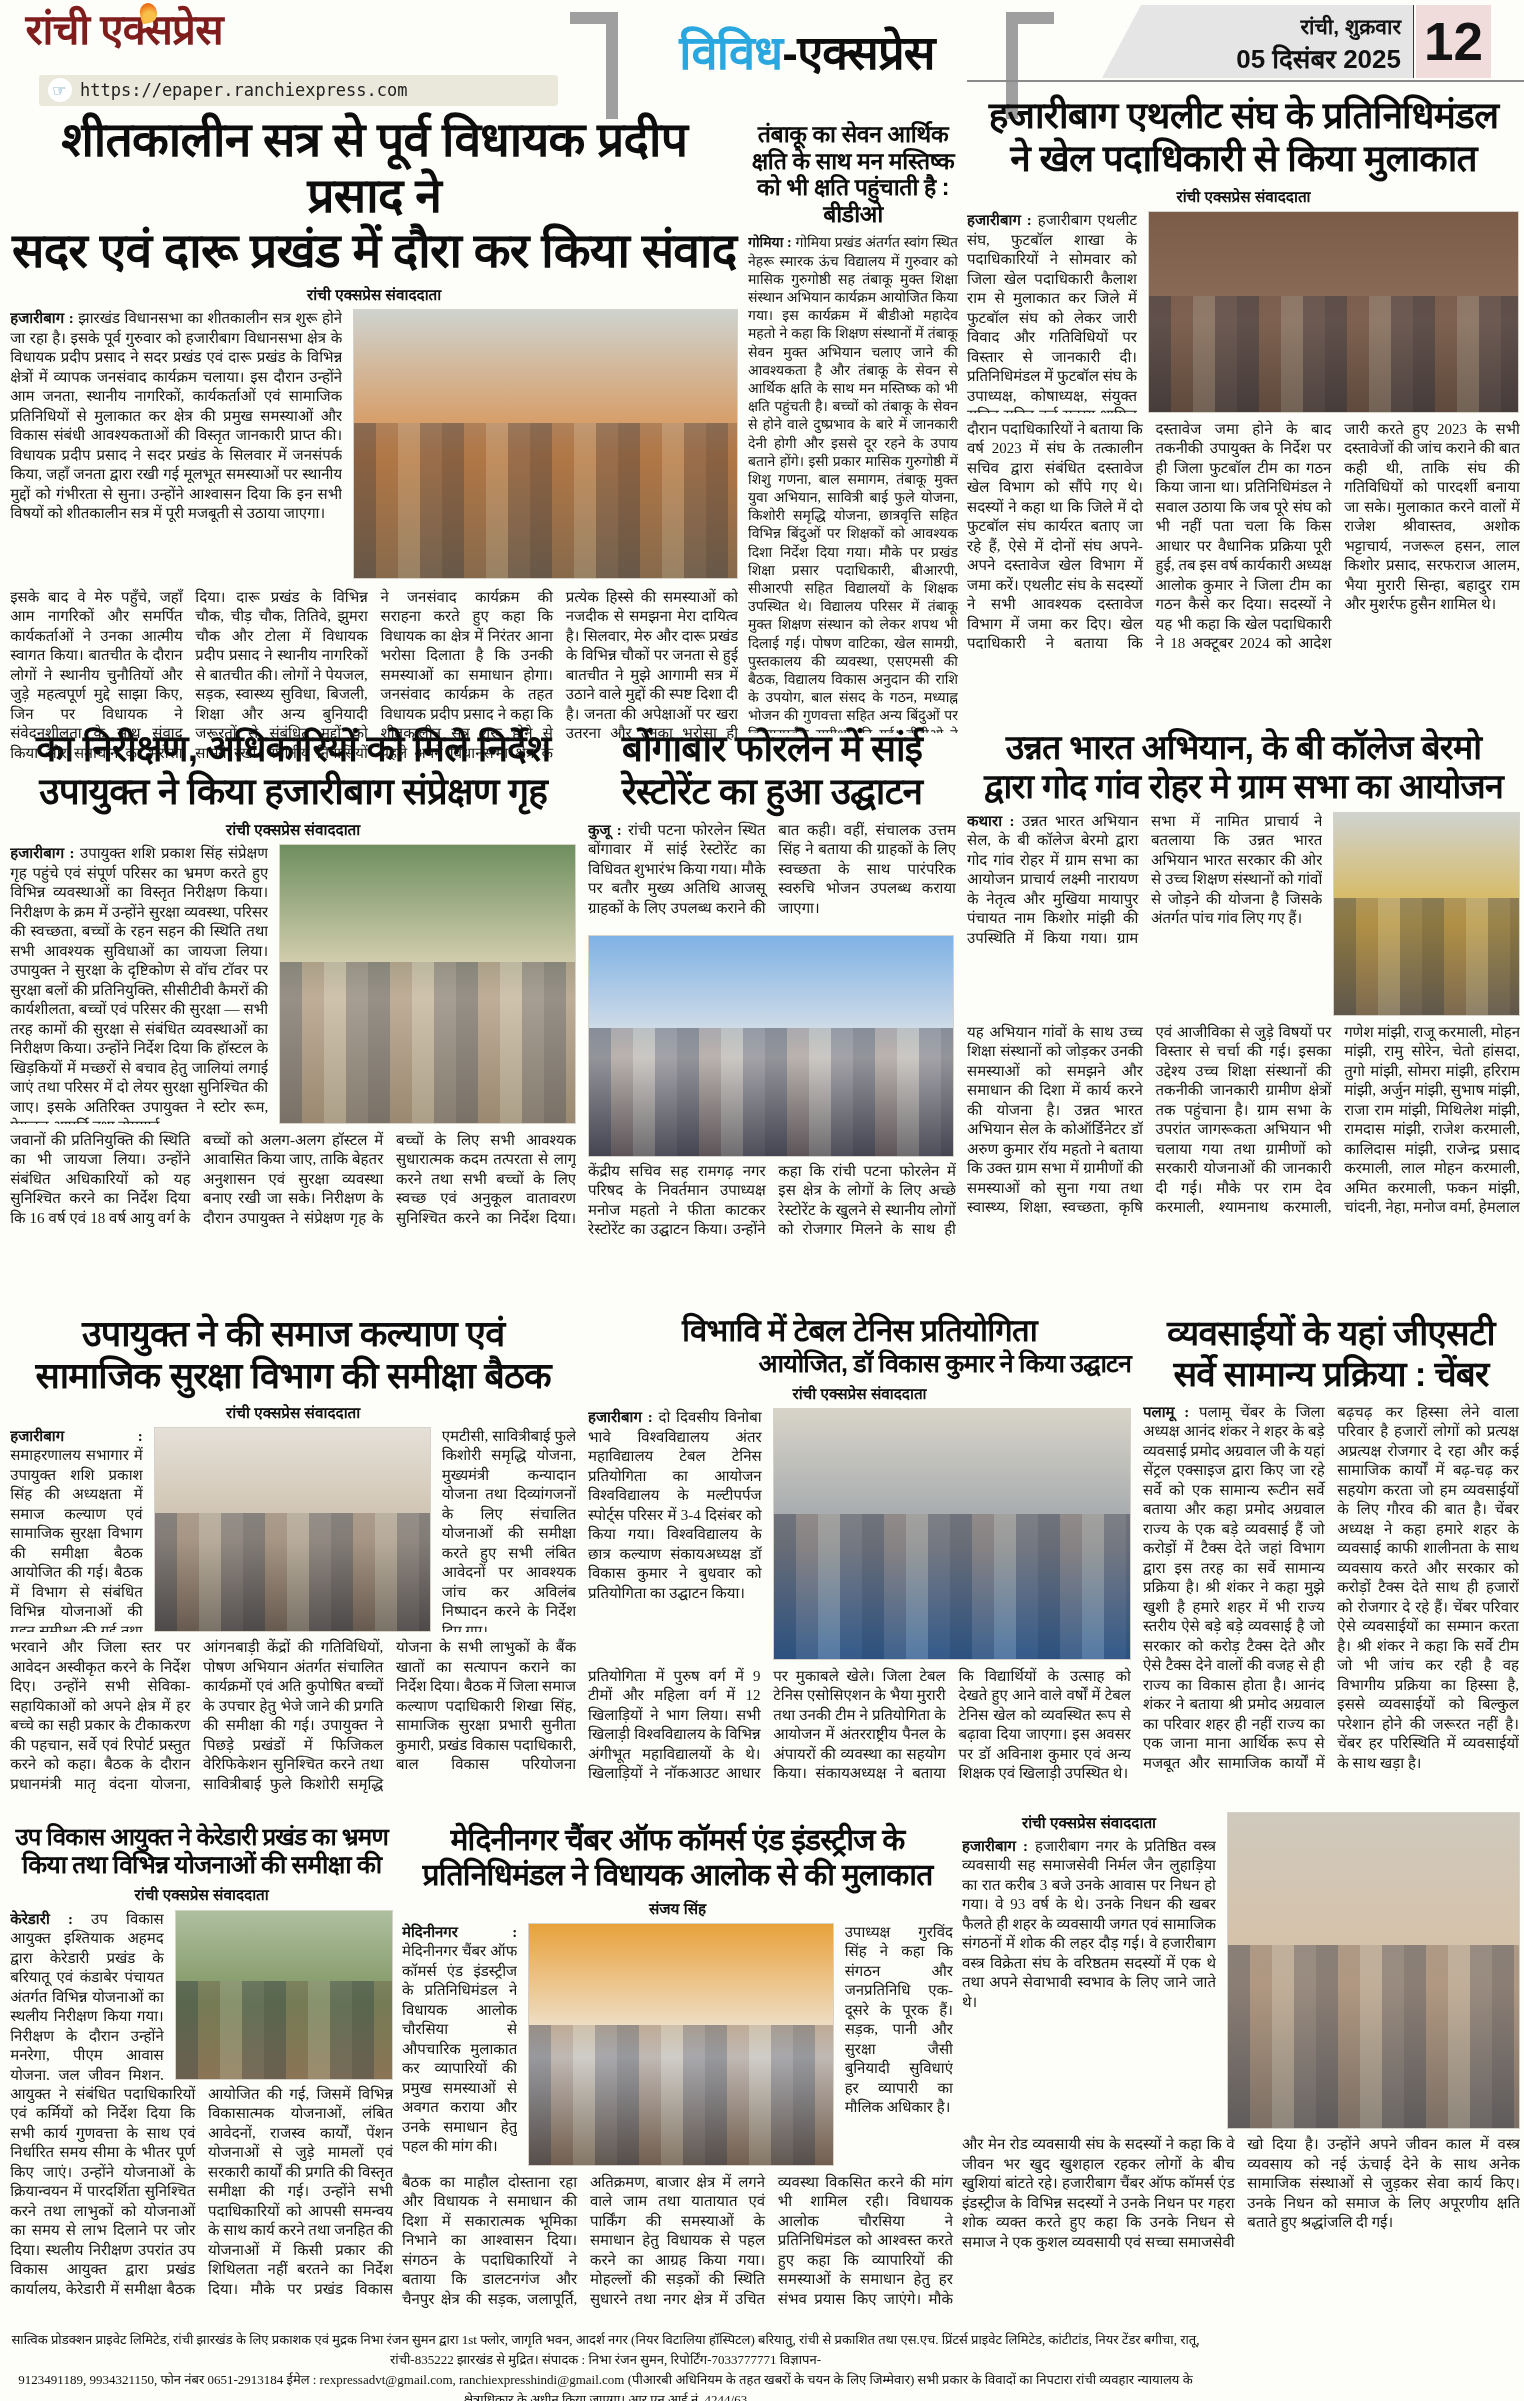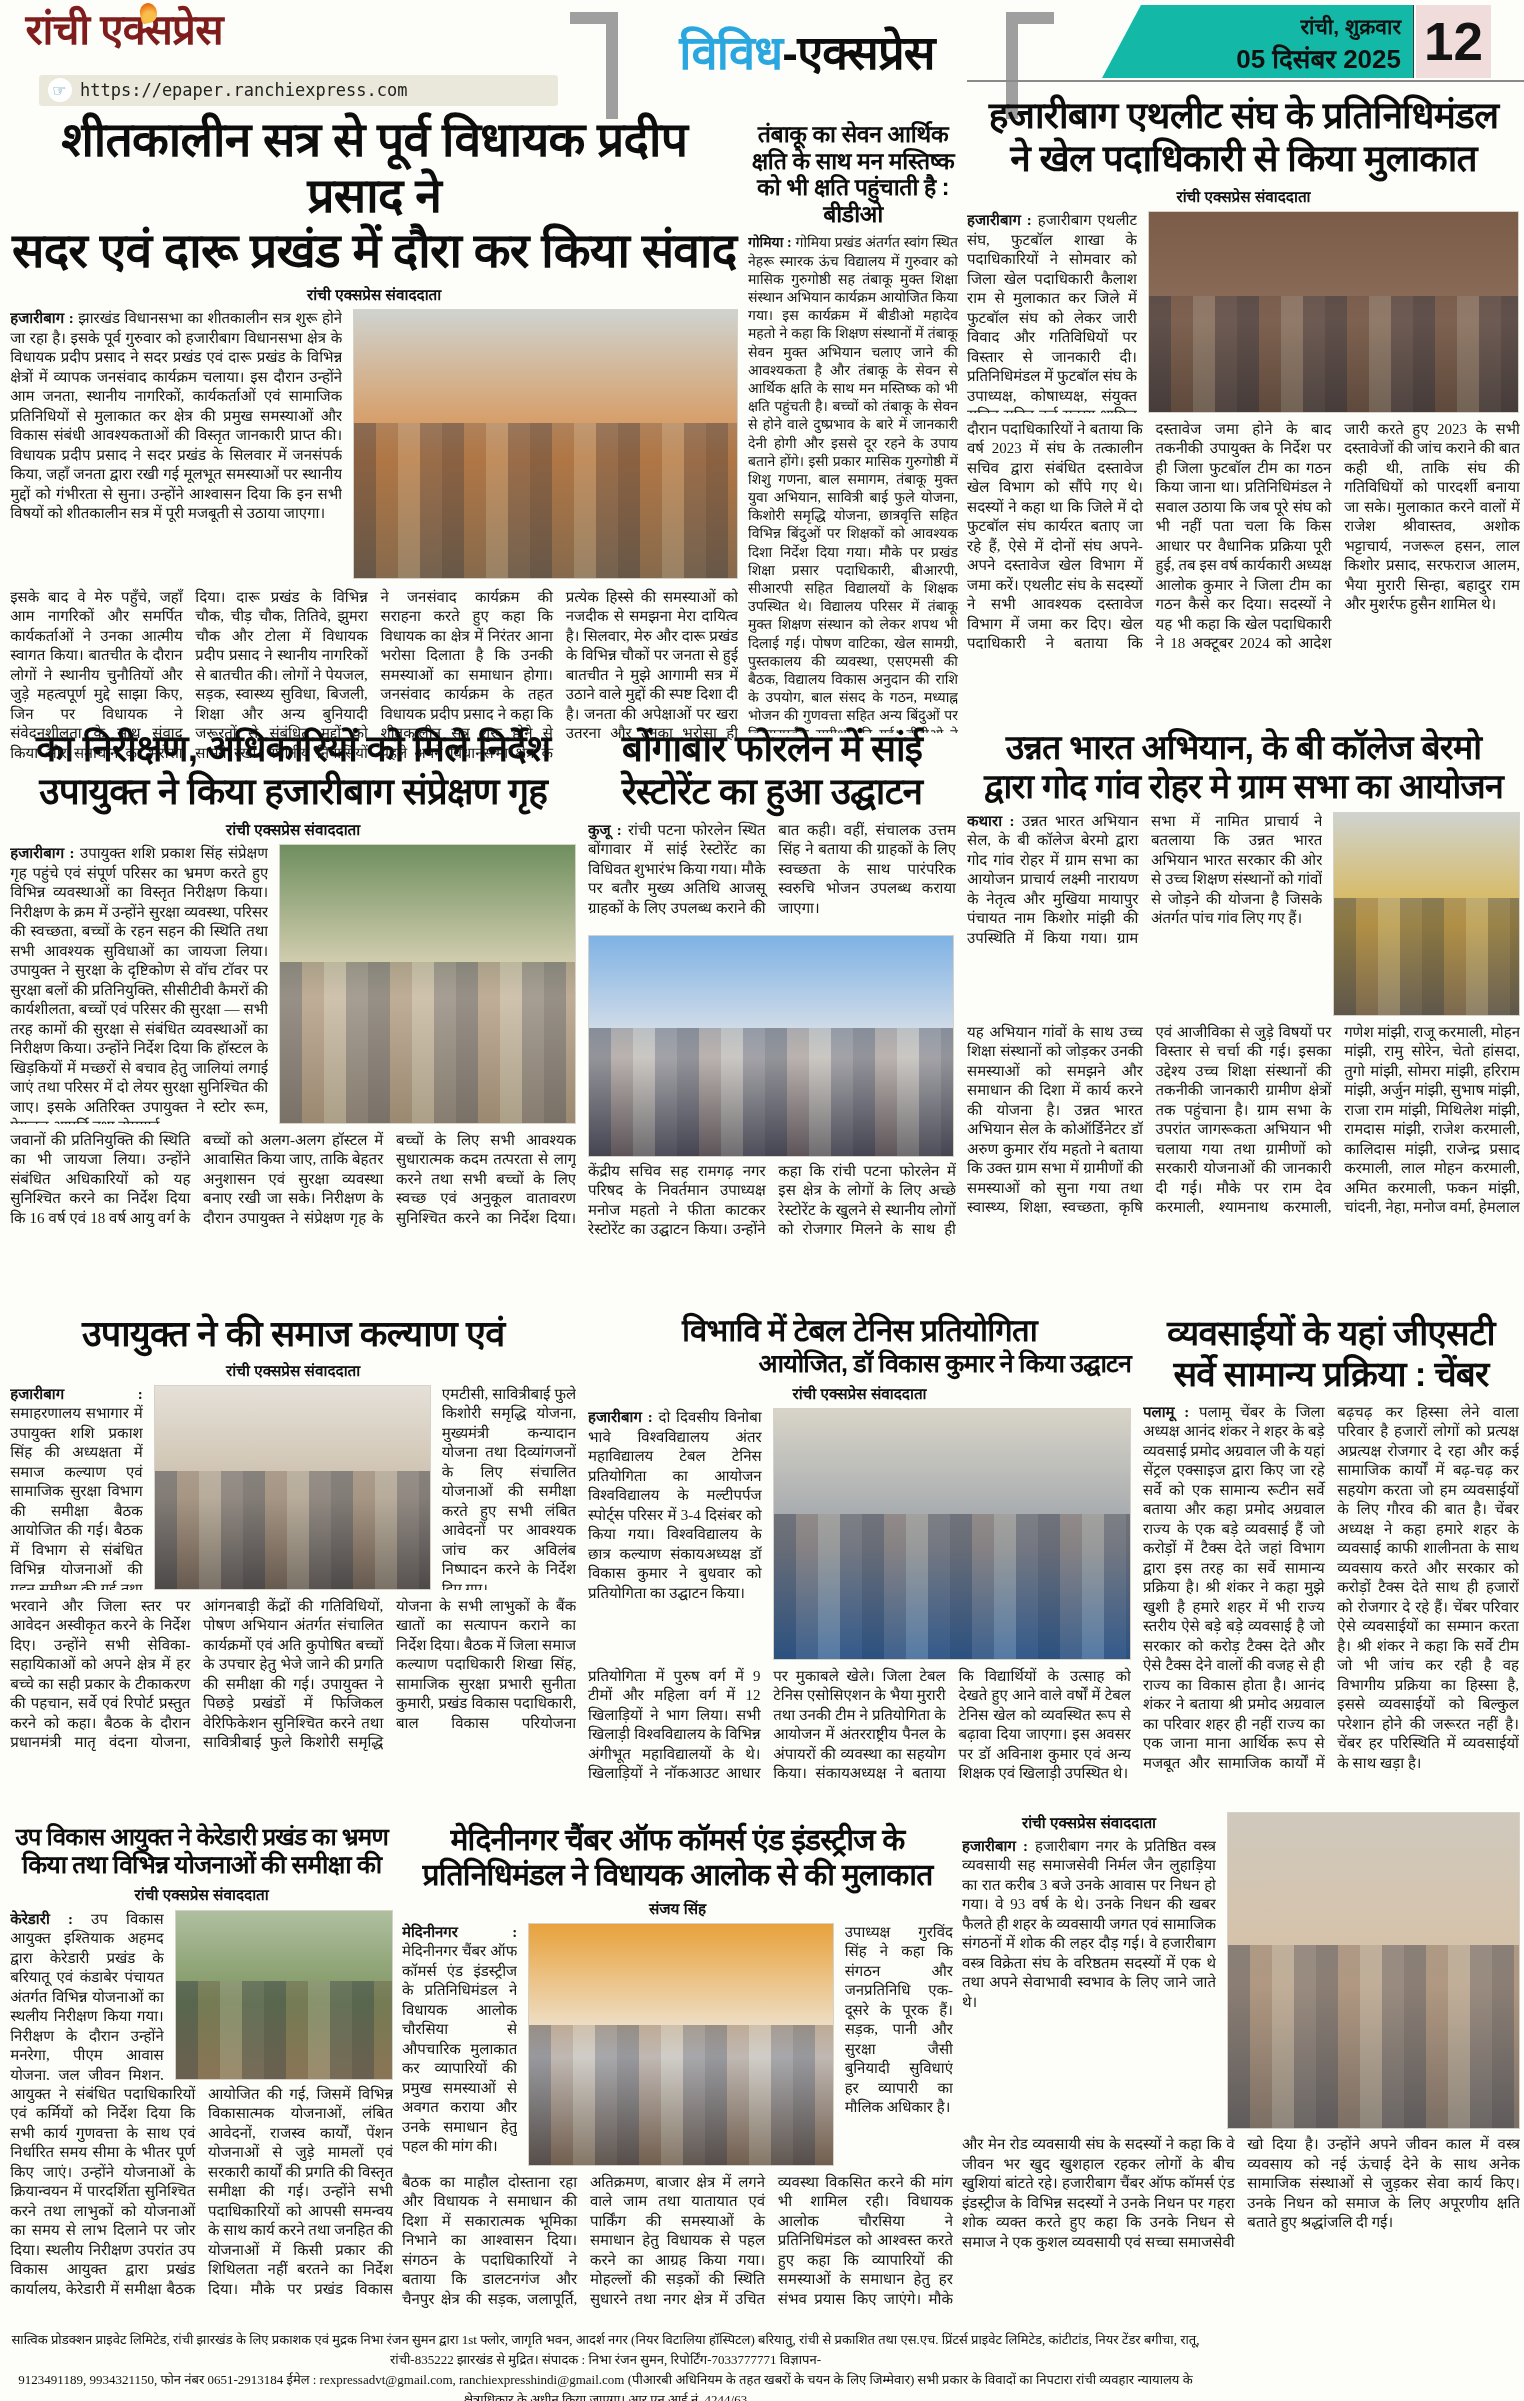--- a/index.html
+++ b/index.html
@@ -17,21 +17,21 @@
         align-items:center;justify-content:center;font-size:16px;}
   .urltext{font-family:"DejaVu Sans Mono",monospace;font-size:17px;color:#222;}
   .bracket-l{position:absolute;left:570px;top:12px;width:36px;height:95px;
         border-top:12.7px solid #9f9f9f;border-right:12.7px solid #9f9f9f;}
   .bracket-r{position:absolute;left:1006px;top:12px;width:36px;height:95px;
         border-top:12.7px solid #9f9f9f;border-left:12.7px solid #9f9f9f;}
   .center-title{position:absolute;left:616px;top:18.7px;width:382px;text-align:center;
         font-family:"Liberation Sans",sans-serif;font-weight:bold;font-size:47px;letter-spacing:-0.8px;}
   .ct-blue{color:#2ba7e0;}
   .ct-black{color:#0d0d0d;}
-  .datebox{position:absolute;left:1102px;top:5.1px;width:312px;height:73px;background:#14b8a6;
+  .datebox{position:absolute;left:1102px;top:5.1px;width:312px;height:73px;background:#e5e5e5;
         clip-path:polygon(39px 0,100% 0,100% 100%,0 100%);text-align:right;box-sizing:border-box;
         padding:6.8px 12px 0 0;border-right:1.7px solid #3a3a3a;font-family:"Liberation Sans",sans-serif;}
   .date1{font-size:21px;font-weight:bold;}
   .date2{font-size:26px;font-weight:bold;}
   .pagenum{position:absolute;left:1416px;top:5.1px;width:75px;height:73px;background:#f1dcdc;
         display:flex;align-items:center;justify-content:center;font-family:"Liberation Sans",sans-serif;
         font-size:53px;font-weight:bold;color:#141414;}
   .head-rule{position:absolute;left:967px;top:80px;width:558px;height:1.7px;background:#8a8a8a;}
 
   
@@ -132,20 +132,21 @@
     <div class="hl" style="font-size:34px;">द्वारा गोद गांव रोहर मे ग्राम सभा का आयोजन</div>
     <div class="row">
       <div class="bodytxt cols2" style="width:356px;height:204px;"><span class="dl">कथारा : </span><span>उन्नत भारत अभियान सेल, के बी कॉलेज बेरमो द्वारा गोद गांव रोहर में ग्राम सभा का आयोजन प्राचार्य लक्ष्मी नारायण के नेतृत्व और मुखिया मायापुर पंचायत नाम किशोर मांझी की उपस्थिति में किया गया। ग्राम सभा में नामित प्राचार्य ने बतलाया कि उन्नत भारत अभियान भारत सरकार की ओर से उच्च शिक्षण संस्थानों को गांवों से जोड़ने की योजना है जिसके अंतर्गत पांच गांव लिए गए हैं।</span></div>
       <div class="photo" style="width:187px;height:204px;--sky:#cfd3cf;--mid:#d9b44a;--ground:#8a7a5a;"></div>
     </div>
     <div class="bodytxt cols3" style="margin-top:6.8px;height:214px;">यह अभियान गांवों के साथ उच्च शिक्षा संस्थानों को जोड़कर उनकी समस्याओं को समझने और समाधान की दिशा में कार्य करने की योजना है। उन्नत भारत अभियान सेल के कोऑर्डिनेटर डॉ अरुण कुमार रॉय महतो ने बताया कि उक्त ग्राम सभा में ग्रामीणों की समस्याओं को सुना गया तथा स्वास्थ्य, शिक्षा, स्वच्छता, कृषि एवं आजीविका से जुड़े विषयों पर विस्तार से चर्चा की गई। इसका उद्देश्य उच्च शिक्षा संस्थानों की तकनीकी जानकारी ग्रामीण क्षेत्रों तक पहुंचाना है। ग्राम सभा के उपरांत जागरूकता अभियान भी चलाया गया तथा ग्रामीणों को सरकारी योजनाओं की जानकारी दी गई। मौके पर राम देव करमाली, श्यामनाथ करमाली, गणेश मांझी, राजू करमाली, मोहन मांझी, रामु सोरेन, चेतो हांसदा, तुगो मांझी, सोमरा मांझी, हरिराम मांझी, अर्जुन मांझी, सुभाष मांझी, राजा राम मांझी, मिथिलेश मांझी, रामदास मांझी, राजेश करमाली, कालिदास मांझी, राजेन्द्र प्रसाद करमाली, लाल मोहन करमाली, अमित करमाली, फकन मांझी, चांदनी, नेहा, मनोज वर्मा, हेमलाल मांझी, भोला मांझी, विकास यादव, तुलसीदास करमाली, समित कुमार बेसरा, रंगीलाल मांझी, लखन मांझी, मुकुंद गोप, करमचंद मांझी, लक्ष्मीराम बांस्के, सुमित कुमार दांगी, अंजना टुडू सहित सैकड़ों ग्रामीणों की उपस्थिति रही।</div>
   </div>
 
   <div class="art" style="left:10.2px;top:1313px;width:566px;">
     <div class="hl" style="font-size:36px;">उपायुक्त ने की समाज कल्याण एवं</div>
+    <div class="hl" style="font-size:36px;">सामाजिक सुरक्षा विभाग की समीक्षा बैठक</div>
     <div class="by">रांची एक्सप्रेस संवाददाता</div>
     <div class="row">
       <div class="bodytxt" style="width:134px;height:205px;"><span class="dl">हजारीबाग : </span><span>समाहरणालय सभागार में उपायुक्त शशि प्रकाश सिंह की अध्यक्षता में समाज कल्याण एवं सामाजिक सुरक्षा विभाग की समीक्षा बैठक आयोजित की गई। बैठक में विभाग से संबंधित विभिन्न योजनाओं की गहन समीक्षा की गई तथा अधिकारियों को आवश्यक दिशा-निर्देश प्रदान किए गए।</span></div>
       <div class="photo" style="width:280px;height:205px;--sky:#e5e0d8;--mid:#cabda8;--ground:#6a6258;"></div>
       <div class="bodytxt" style="width:136px;height:205px;">एमटीसी, सावित्रीबाई फुले किशोरी समृद्धि योजना, मुख्यमंत्री कन्यादान योजना तथा दिव्यांगजनों के लिए संचालित योजनाओं की समीक्षा करते हुए सभी लंबित आवेदनों पर आवश्यक जांच कर अविलंब निष्पादन करने के निर्देश दिए गए।</div>
     </div>
     <div class="bodytxt cols3" style="margin-top:6.8px;height:166px;">भरवाने और जिला स्तर पर आवेदन अस्वीकृत करने के निर्देश दिए। उन्होंने सभी सेविका-सहायिकाओं को अपने क्षेत्र में हर बच्चे का सही प्रकार के टीकाकरण की पहचान, सर्वे एवं रिपोर्ट प्रस्तुत करने को कहा। बैठक के दौरान प्रधानमंत्री मातृ वंदना योजना, आंगनबाड़ी केंद्रों की गतिविधियों, पोषण अभियान अंतर्गत संचालित कार्यक्रमों एवं अति कुपोषित बच्चों के उपचार हेतु भेजे जाने की प्रगति की समीक्षा की गई। उपायुक्त ने पिछड़े प्रखंडों में फिजिकल वेरिफिकेशन सुनिश्चित करने तथा सावित्रीबाई फुले किशोरी समृद्धि योजना के सभी लाभुकों के बैंक खातों का सत्यापन कराने का निर्देश दिया। बैठक में जिला समाज कल्याण पदाधिकारी शिखा सिंह, सामाजिक सुरक्षा प्रभारी सुनीता कुमारी, प्रखंड विकास पदाधिकारी, बाल विकास परियोजना पदाधिकारी एवं अन्य संबंधित अधिकारी उपस्थित थे।</div>
   </div>
 
   <div class="art" style="left:588px;top:1313px;width:543px;">

